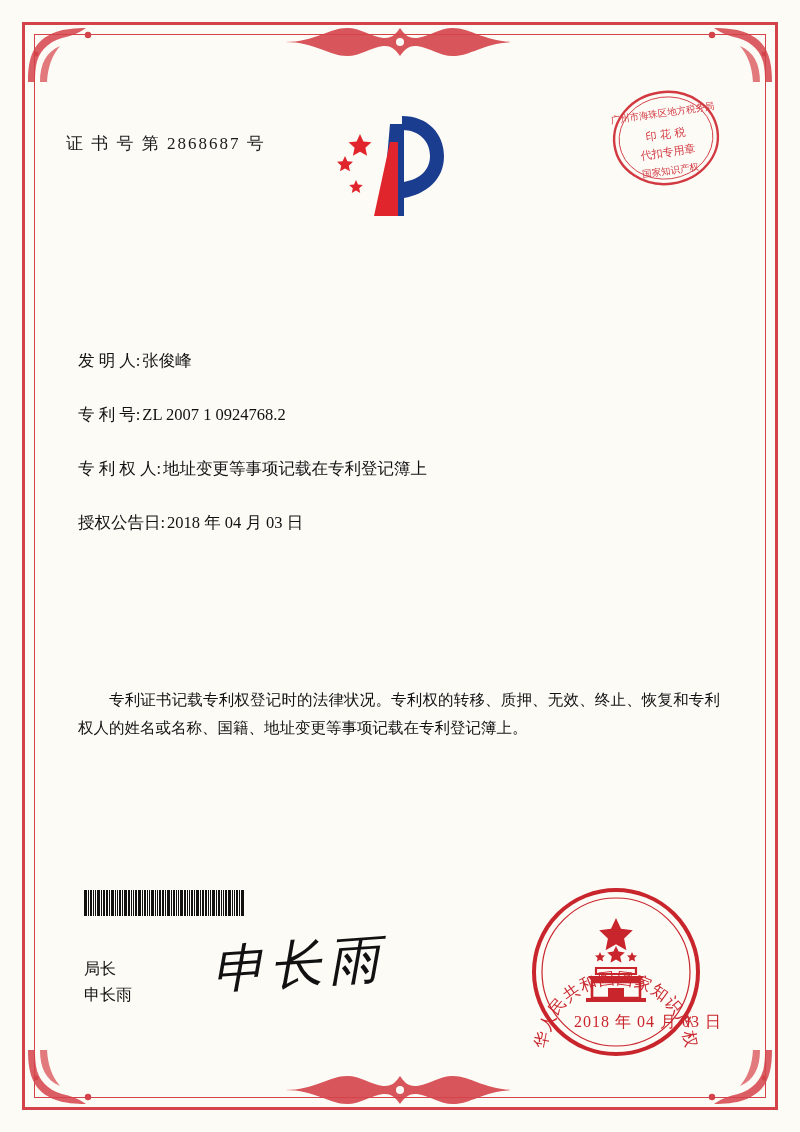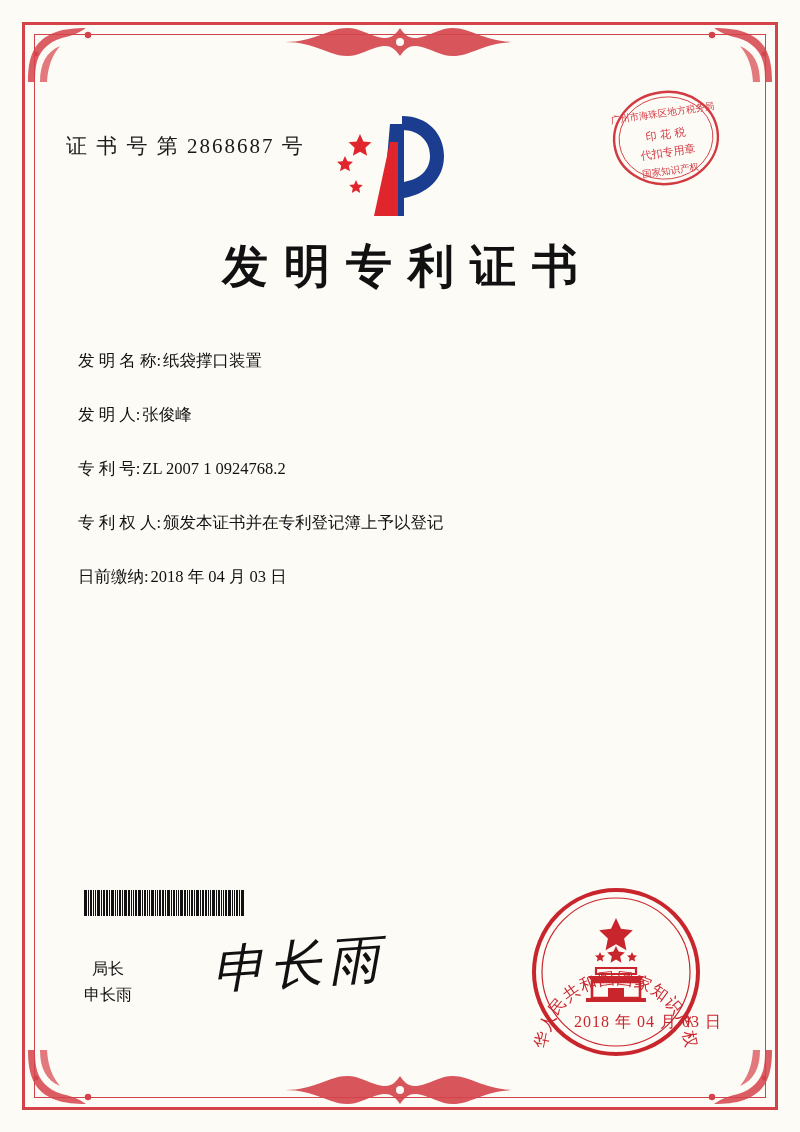--- a/index.html
+++ b/index.html
@@ -68,21 +68,21 @@
     height: 40px;
     color: #d4424a;
   }
   .bottom-flourish svg { display: block; width: 100%; height: 100%; }
 
   
   .cert-no {
     position: absolute;
     left: 66px;
     top: 132px;
-    font-size: 21px;
+    font-size: 17px;
     letter-spacing: 2px;
     color: #1a1a1a;
     white-space: nowrap;
   }
   .logo {
     position: absolute;
     left: 330px;
     top: 112px;
     width: 130px;
     height: 110px;
@@ -166,21 +166,20 @@
   }
 
   
   .sig-label {
     position: absolute;
     left: 84px;
     top: 956px;
     font-size: 16px;
     line-height: 26px;
     color: #111111;
-    text-align: center;
   }
   .sig-hand {
     position: absolute;
     left: 212px;
     top: 930px;
     font-size: 52px;
     color: #111111;
     font-family: "DejaVu Serif", serif;
     font-style: italic;
     letter-spacing: 6px;
@@ -289,46 +288,42 @@
         <ellipse cx="56" cy="56" rx="52" ry="46" fill="none" stroke="#d23a42" stroke-width="2.4"></ellipse>
         <ellipse cx="56" cy="56" rx="47" ry="41" fill="none" stroke="#d23a42" stroke-width="0.9"></ellipse>
         <text x="56" y="34" text-anchor="middle" font-size="9.5" fill="#d23a42" font-family="'DejaVu Serif',serif">广州市海珠区地方税务局</text>
         <text x="56" y="56" text-anchor="middle" font-size="11" fill="#d23a42" font-family="'DejaVu Serif',serif">印 花 税</text>
         <text x="56" y="74" text-anchor="middle" font-size="11" fill="#d23a42" font-family="'DejaVu Serif',serif">代扣专用章</text>
         <text x="56" y="92" text-anchor="middle" font-size="9.5" fill="#d23a42" font-family="'DejaVu Serif',serif">国家知识产权</text>
       </g>
     </svg>
   </div>
 
-  <div class="title">发明专利证书</div>
 
   <div class="fields">
-    <div class="field-row">
-      <span class="field-label">发 明 名 称:</span>
-      <span class="field-value">纸袋撑口装置</span>
-    </div>
     <div class="field-row">
       <span class="field-label">发 明 人:</span>
       <span class="field-value">张俊峰</span>
     </div>
     <div class="field-row">
       <span class="field-label">专 利 号:</span>
       <span class="field-value">ZL 2007 1 0924768.2</span>
     </div>
     <div class="field-row">
       <span class="field-label">专 利 权 人:</span>
-      <span class="field-value">颁发本证书并在专利登记簿上予以登记</span>
+      <span class="field-value">地址变更等事项记载在专利登记簿上</span>
     </div>
     <div class="field-row">
-      <span class="field-label">日前缴纳:</span>
+      <span class="field-label">授权公告日:</span>
       <span class="field-value">2018 年 04 月 03 日</span>
     </div>
   </div>
 
   <div class="body-text">
+    <p>专利证书记载专利权登记时的法律状况。专利权的转移、质押、无效、终止、恢复和专利权人的姓名或名称、国籍、地址变更等事项记载在专利登记簿上。</p>
   </div>
 
   <div class="barcode" id="barcode">
       <span style="width: 3px;"></span>
       <span style="width: 1px;"></span>
       <span style="width: 2px;"></span>
       <span style="width: 1px;"></span>
       <span style="width: 1px;"></span>
       <span style="width: 3px;"></span>
       <span style="width: 1px;"></span>

